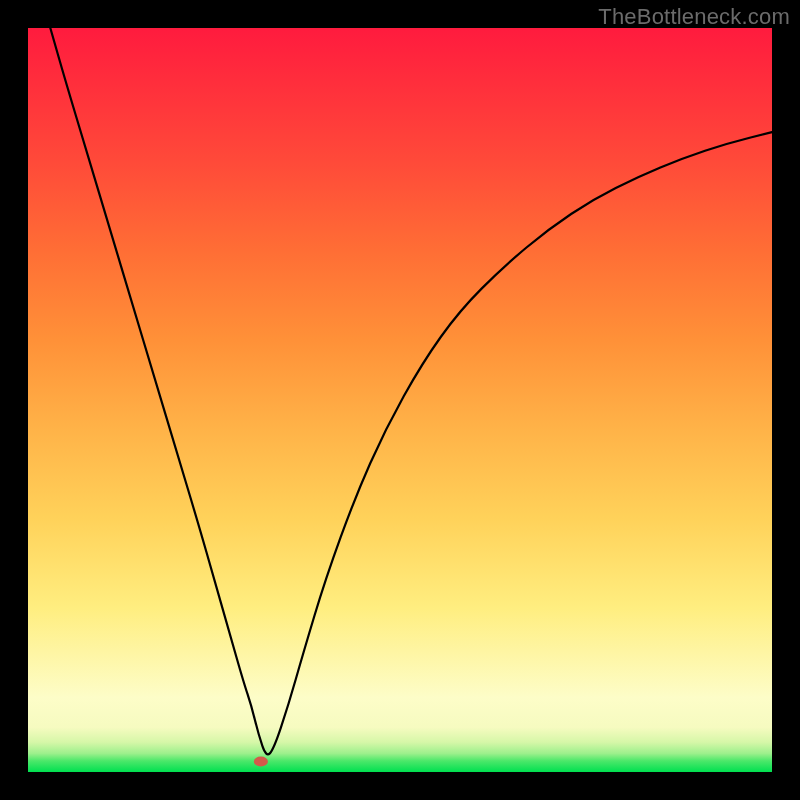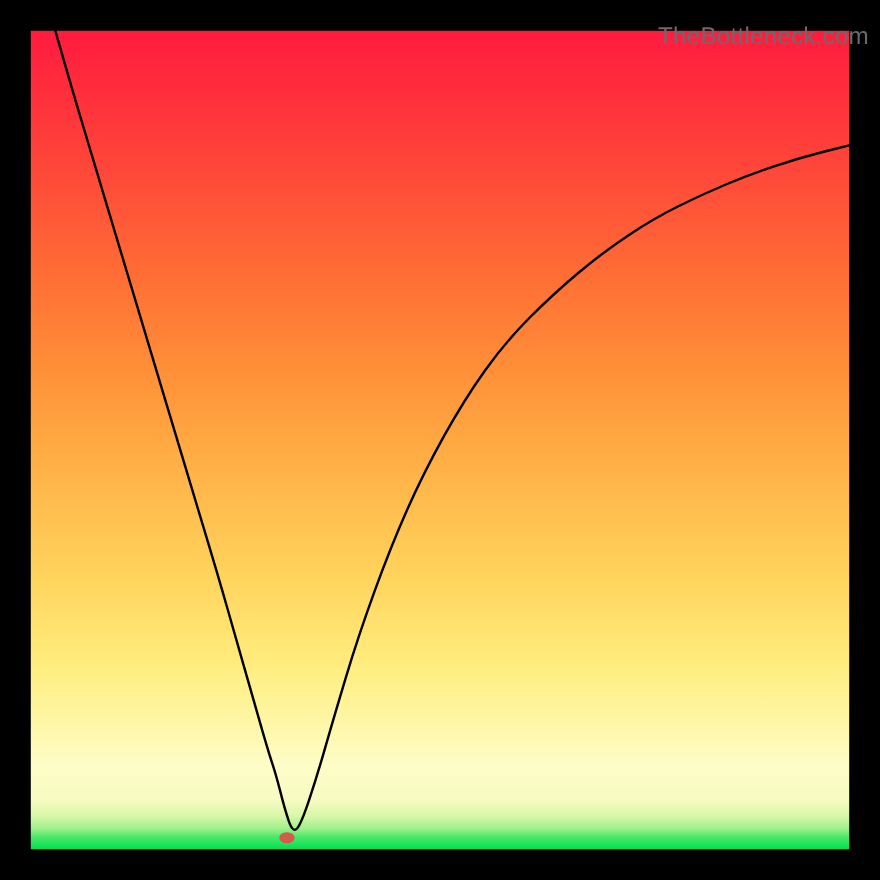--- a/index.html
+++ b/index.html
@@ -58,21 +58,20 @@
   }
   .watermark {
     position: absolute;
     top: 4px;
     right: 10px;
     font-family: Arial, Helvetica, sans-serif;
     font-size: 22px;
     color: #6b6b6b;
     letter-spacing: 0.2px;
     user-select: none;
-    margin-top: 16px;
   }
 </style>
 </head>
 <body>
 
 <div class="chart-container">
   <div class="plot-area">
     <svg class="curve" viewBox="0 0 744 744" preserveAspectRatio="none">
       <path d="M 22.32 0.00 Q 22.32 0.00 29.76 26.04 Q 37.20 52.08 48.36 89.28 Q 59.52 126.48 70.68 163.68 Q 81.84 200.88 93.00 238.08 Q 104.16 275.28 115.32 312.48 Q 126.48 349.68 137.64 386.88 Q 148.80 424.08 159.96 461.28 Q 171.12 498.48 178.56 524.52 Q 186.00 550.56 193.44 576.60 Q 200.88 602.64 208.32 628.68 Q 215.76 654.72 219.48 665.88 Q 223.20 677.04 226.92 691.92 Q 230.64 706.80 234.36 717.96 Q 238.08 729.12 241.80 725.40 Q 245.52 721.68 252.96 699.36 Q 260.40 677.04 267.84 651.00 Q 275.28 624.96 286.44 587.76 Q 297.60 550.56 312.48 509.64 Q 327.36 468.72 342.24 435.24 Q 357.12 401.76 375.72 368.28 Q 394.32 334.80 412.92 308.76 Q 431.52 282.72 453.84 260.40 Q 476.16 238.08 498.48 219.48 Q 520.80 200.88 543.12 186.00 Q 565.44 171.12 587.76 159.96 Q 610.08 148.80 632.40 139.50 Q 654.72 130.20 677.04 122.76 Q 699.36 115.32 721.68 109.74 T 744.00 104.16"></path>
       <ellipse class="marker" cx="232.87" cy="733.58" rx="7" ry="5"></ellipse>

